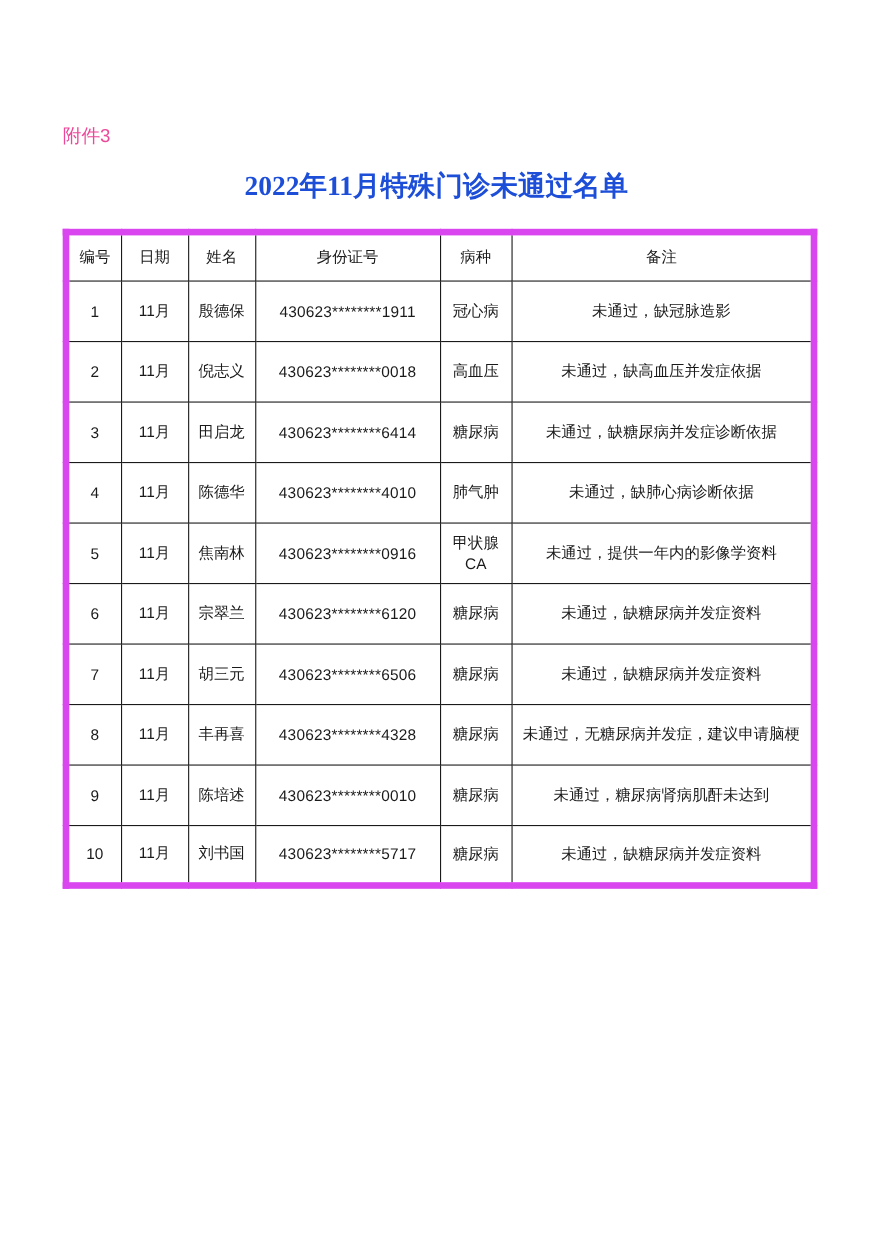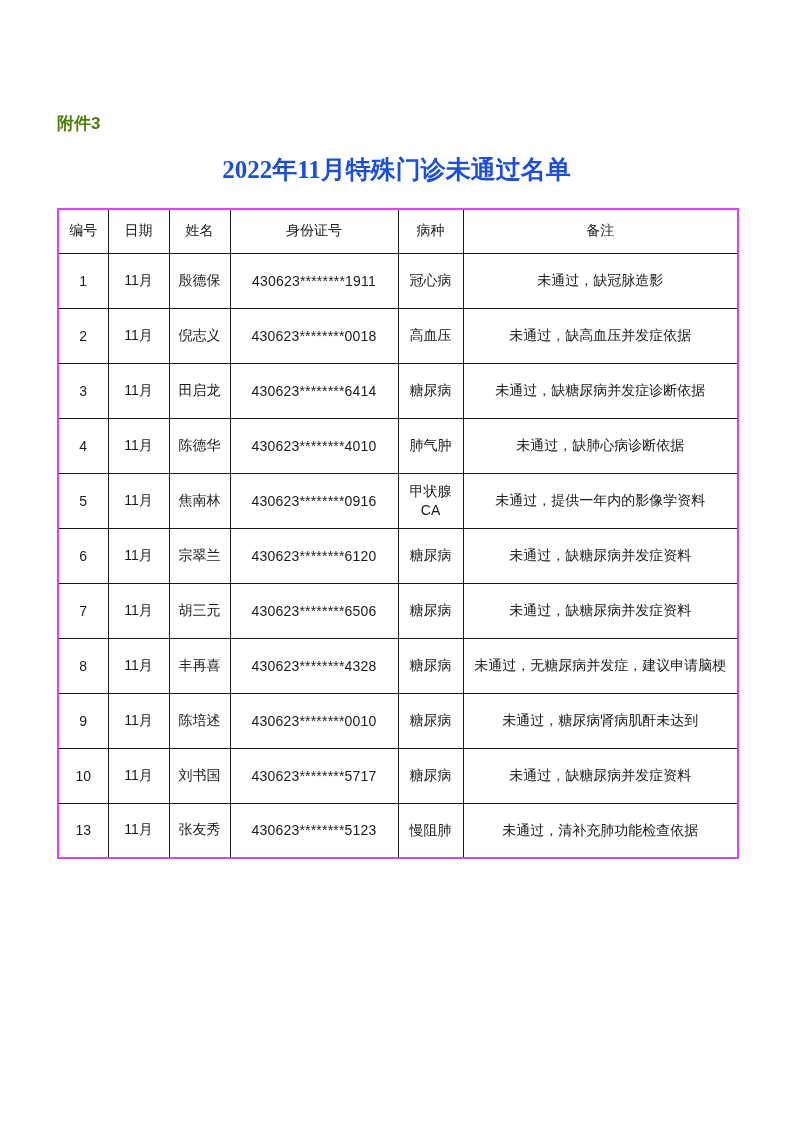--- a/index.html
+++ b/index.html
@@ -16,22 +16,21 @@
     color: #000000;
     font-family: "Liberation Sans", "DejaVu Sans", sans-serif;
     overflow: hidden;
   }
   .attachment-label {
     position: absolute;
     left: 57px;
     top: 112px;
     font-size: 17px;
     line-height: 24px;
-    color: #4d7c0f;
-    font-weight: bold;
+    color: #ec4899;
   }
   .doc-title {
     position: absolute;
     left: 0;
     top: 153px;
     width: 100%;
     margin: 0;
     text-align: center;
     font-family: "Liberation Serif", "DejaVu Serif", serif;
     font-weight: bold;
@@ -39,21 +38,21 @@
     line-height: 34px;
     color: #1d4ed8;
   }
   table.roster {
     position: absolute;
     left: 57px;
     top: 208px;
     width: 680px;
     border-collapse: collapse;
     table-layout: fixed;
-    border: 2px solid #d946ef;
+    border: 6px solid #d946ef;
     padding-left: 32px;
   }
   table.roster th,
   table.roster td {
     border: 1px solid #1a1a1a;
     text-align: center;
     vertical-align: middle;
     padding: 0 1px;
     font-size: 14px;
     font-weight: normal;
@@ -168,23 +167,15 @@
           <td class="col-remark">未通过，糖尿病肾病肌酐未达到</td>
         </tr>
         <tr>
           <td class="col-no">10</td>
           <td class="col-date">11月</td>
           <td class="col-name">刘书国</td>
           <td class="col-id_number">430623********5717</td>
           <td class="col-disease">糖尿病</td>
           <td class="col-remark">未通过，缺糖尿病并发症资料</td>
         </tr>
-        <tr>
-          <td class="col-no">13</td>
-          <td class="col-date">11月</td>
-          <td class="col-name">张友秀</td>
-          <td class="col-id_number">430623********5123</td>
-          <td class="col-disease">慢阻肺</td>
-          <td class="col-remark">未通过，清补充肺功能检查依据</td>
-        </tr>
       </tbody>
   </table>
 </div>
 
 </body></html>

